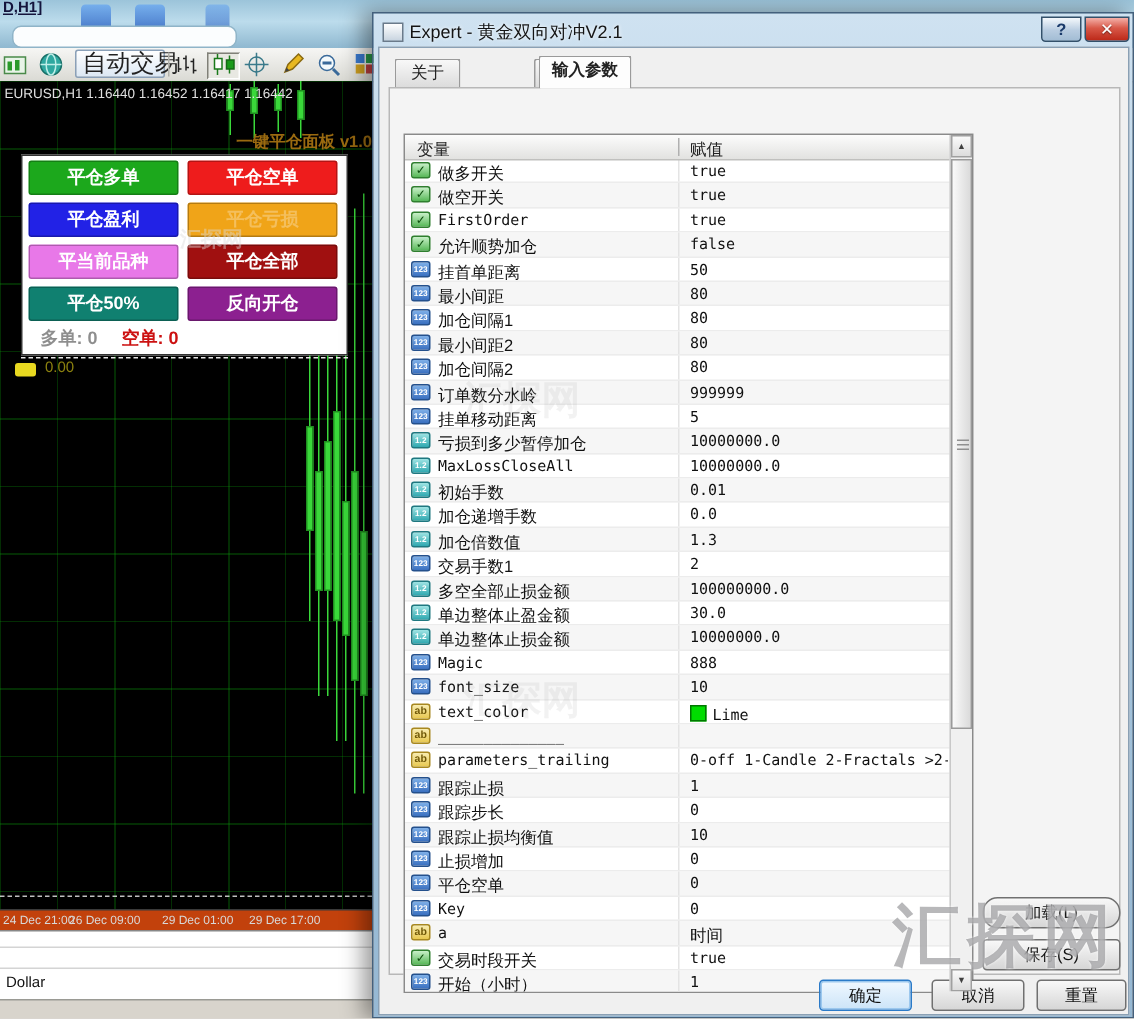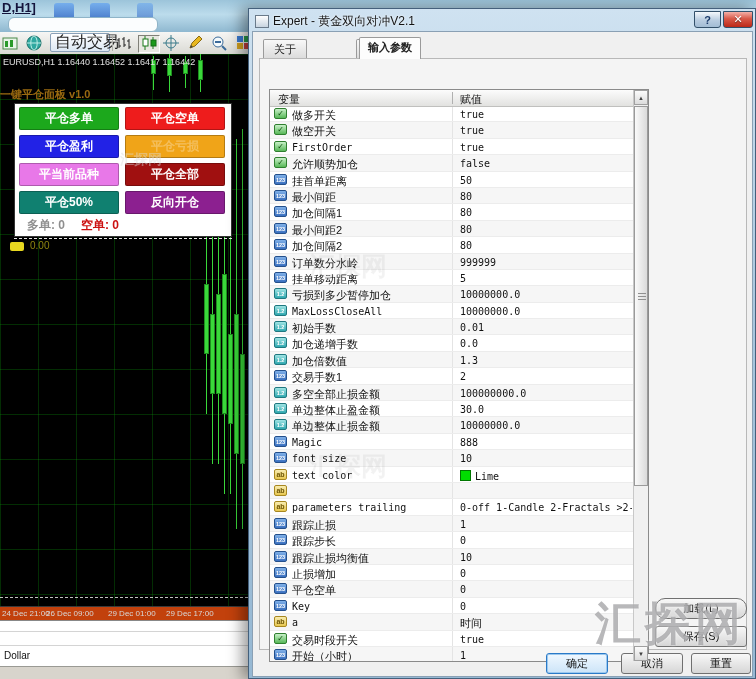--- a/index.html
+++ b/index.html
@@ -1,37 +1,37 @@
 <!DOCTYPE html>
 <html><head>
 <meta charset="utf-8">
 <style>
   html,body{margin:0;padding:0;background:#d4d0c8;font-family:"Liberation Sans","DejaVu Sans",sans-serif;}
   .screen{position:relative;width:756px;height:679px;overflow:hidden;background:#d4d0c8;}
   .abs{position:absolute;}
 
   
   .topbar{left:0;top:0;width:756px;height:32px;background:linear-gradient(180deg,#9cc4da 0%,#bcdcec 45%,#8fb8d0 100%);}
-  .wtitle{position:absolute;left:2px;top:0px;font-size:13px;font-weight:bold;color:#14143c;text-decoration:underline;}
+  .wtitle{position:absolute;left:2px;top:0px;font-size:10px;font-weight:bold;color:#14143c;text-decoration:underline;}
   .blob{position:absolute;top:3px;height:17px;border-radius:3px;background:linear-gradient(#6aa8f0,#2a60c0);opacity:.8;}
   .menufield{position:absolute;left:8px;top:17px;width:148px;height:13px;background:#fbfdfe;border:1px solid #8fb4c8;border-radius:6px;}
   .toolbar{left:0;top:32px;width:756px;height:22px;background:linear-gradient(180deg,#f6f6f4,#dadad4);border-bottom:1px solid #aaaaa4;}
   .tbicon{position:absolute;top:3px;width:17px;height:16px;}
   .autotrade{position:absolute;left:50px;top:1px;width:60px;height:19px;border:1px solid #8aa0b8;border-radius:2px;background:linear-gradient(#ffffff,#dce8f4);display:flex;align-items:center;gap:2px;padding:0 2px;box-sizing:border-box;}
   .autotrade span{font-size:16px;color:#222;white-space:nowrap;}
   .tsep{position:absolute;left:112px;top:3px;width:1px;height:16px;background:#b0b0aa;}
   .candbox{border:1px solid;border-color:#808078 #ffffff #ffffff #808078;background:#e8e8e2;}
 
   .chart{left:0;top:54px;width:248px;height:552px;background:#000;
     background-image:repeating-linear-gradient(to right,rgba(10,150,10,.30) 0 1px,transparent 1px 38px),
                      repeating-linear-gradient(to bottom,rgba(10,150,10,.30) 0 1px,transparent 1px 45px);}
   .chart-header{position:absolute;left:3px;top:3px;font-size:9px;color:#e0e0e0;white-space:nowrap;}
   .candle-wick{position:absolute;width:1px;background:#3ad83a;}
   .candle-body{position:absolute;background:#3ad83a;border:1px solid #1f8f1f;box-sizing:border-box;}
-  .panel-title{position:absolute;left:0;top:33px;width:232px;text-align:left;font-size:11px;color:#9a6a10;font-weight:bold;}
+  .panel-title{position:absolute;left:16px;top:33px;width:232px;text-align:right;font-size:11px;color:#9a6a10;font-weight:bold;}
   .close-panel{position:absolute;left:14px;top:49px;width:218px;height:134px;background:#fff;border:1px solid #333;box-sizing:border-box;}
   .pgrid{position:absolute;left:4px;top:3px;width:208px;display:grid;grid-template-columns:100px 100px;grid-gap:5px 6px;}
   .pbtn{height:23px;border-radius:2px;color:#fff;font-size:12px;font-weight:bold;display:flex;align-items:center;justify-content:center;box-shadow:inset 0 0 0 1px rgba(0,0,0,.25);}
   .pstatus{position:absolute;left:0;bottom:2px;width:100%;font-size:12px;font-weight:bold;}
   .s-left{position:absolute;left:12px;bottom:0;color:#333;opacity:.55;}
   .s-right{position:absolute;left:66px;bottom:0;color:#cc1111;}
   .pdash{position:absolute;left:14px;top:184px;width:218px;border-top:1px dashed #e8e8e8;}
   .ychip{position:absolute;left:10px;top:188px;width:14px;height:9px;background:#e8d820;border-radius:2px;}
   .yprofit{position:absolute;left:30px;top:186px;font-size:10px;color:#d8c818;opacity:.65;}
   .bidline{position:absolute;left:0;top:543px;width:248px;border-top:1px dashed rgba(255,255,255,.75);}

